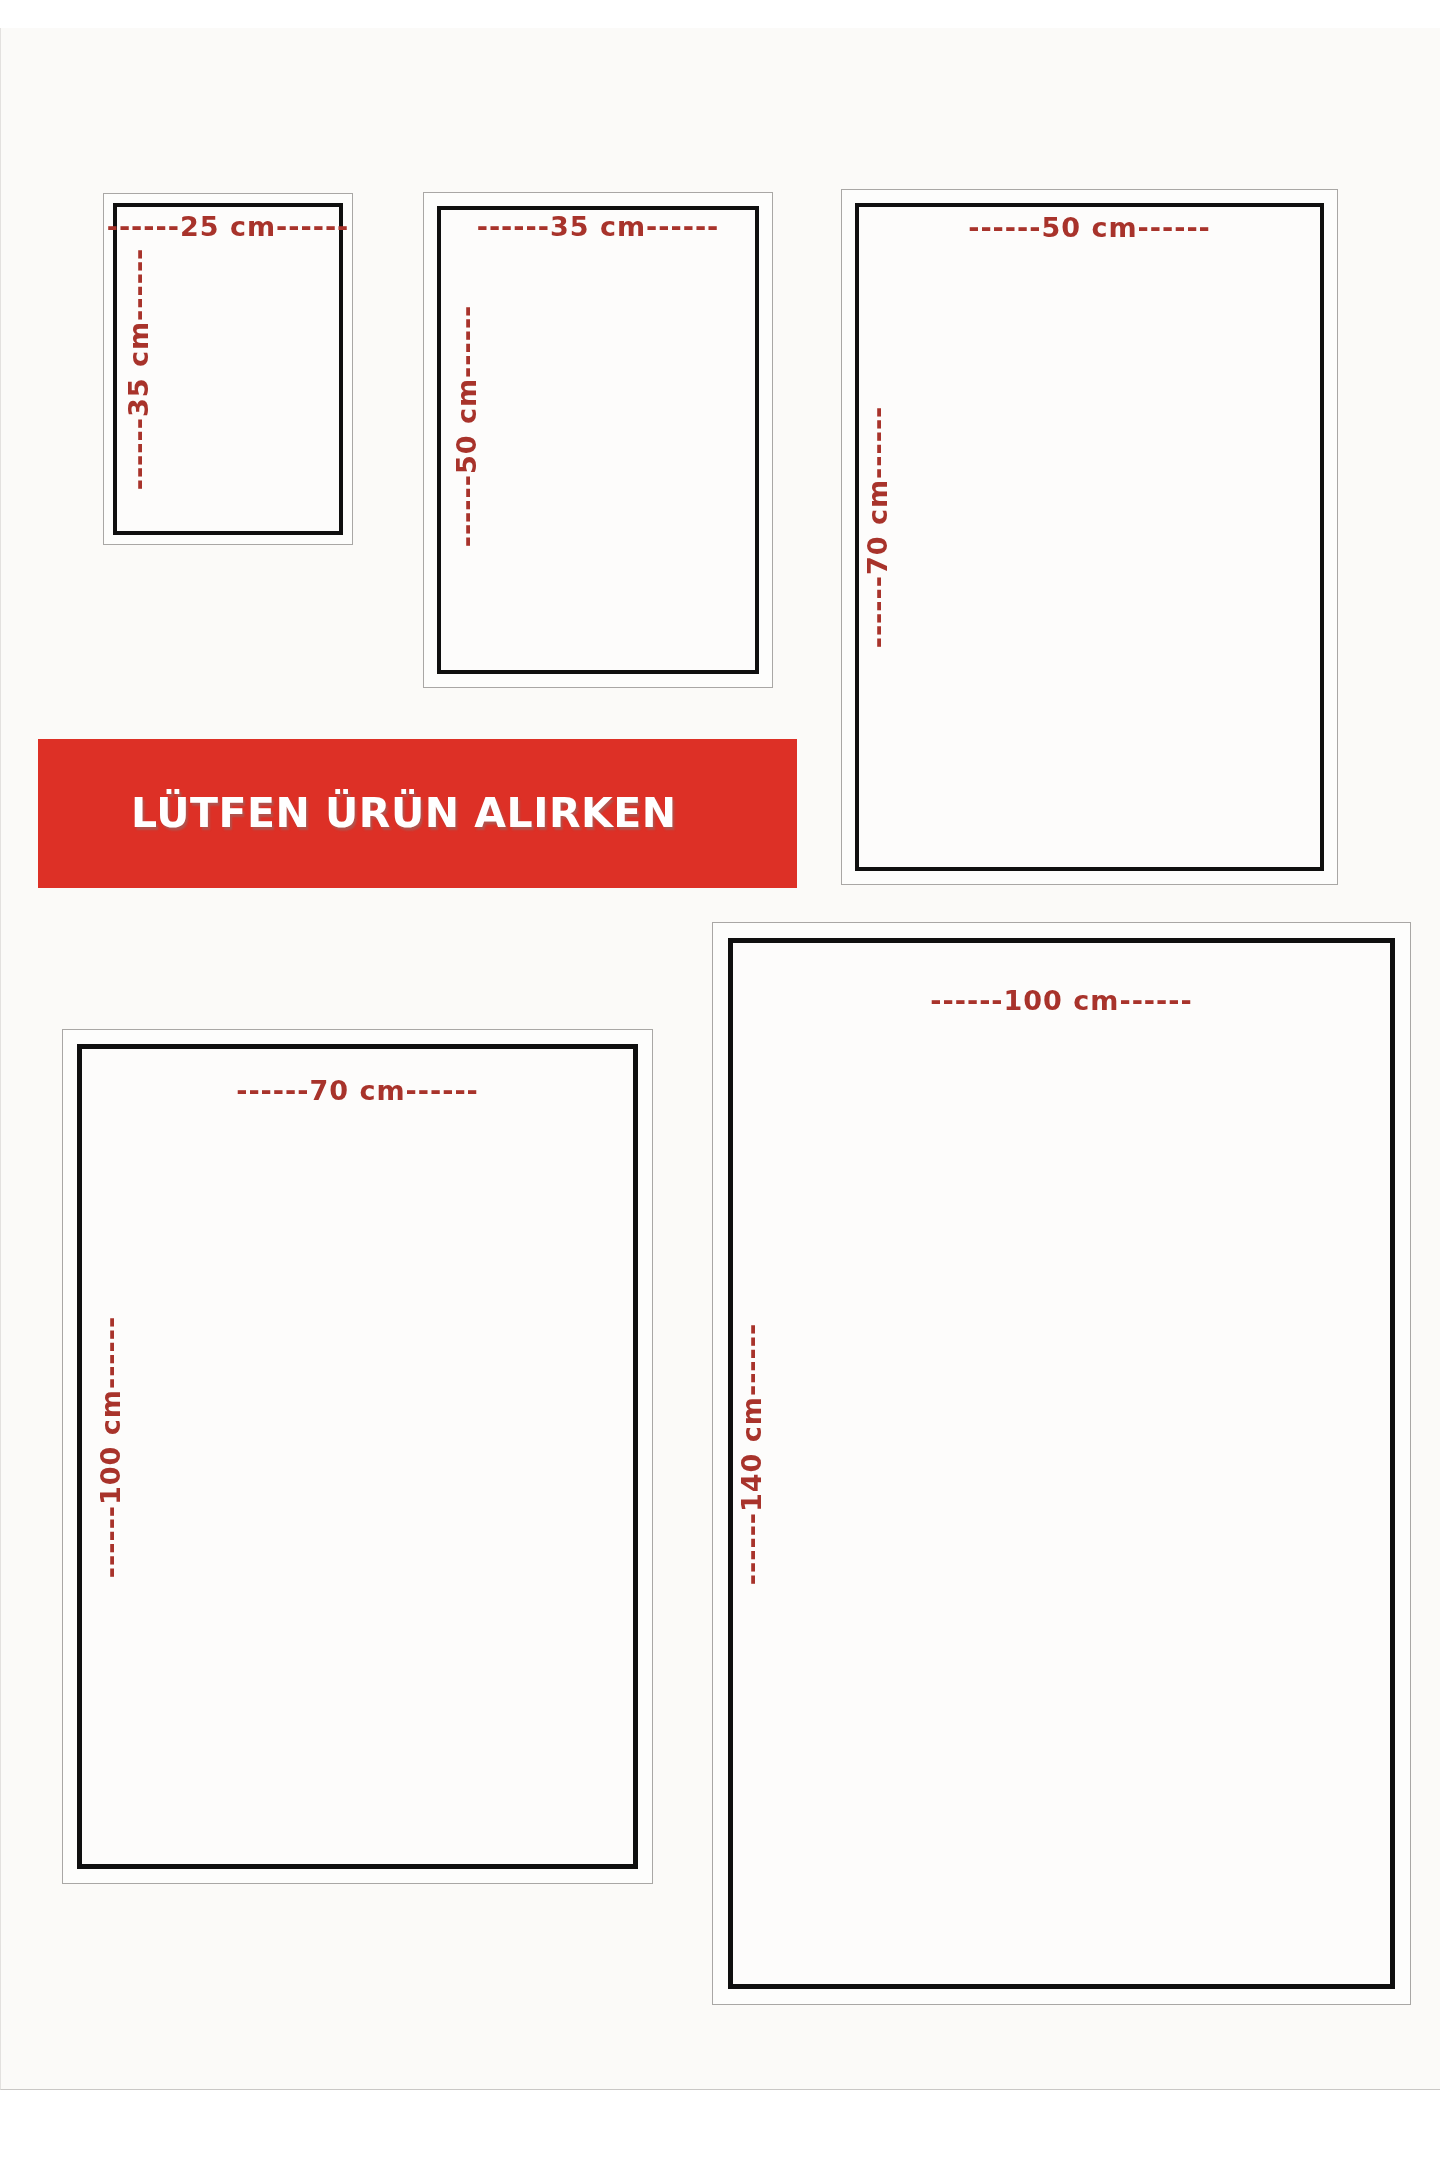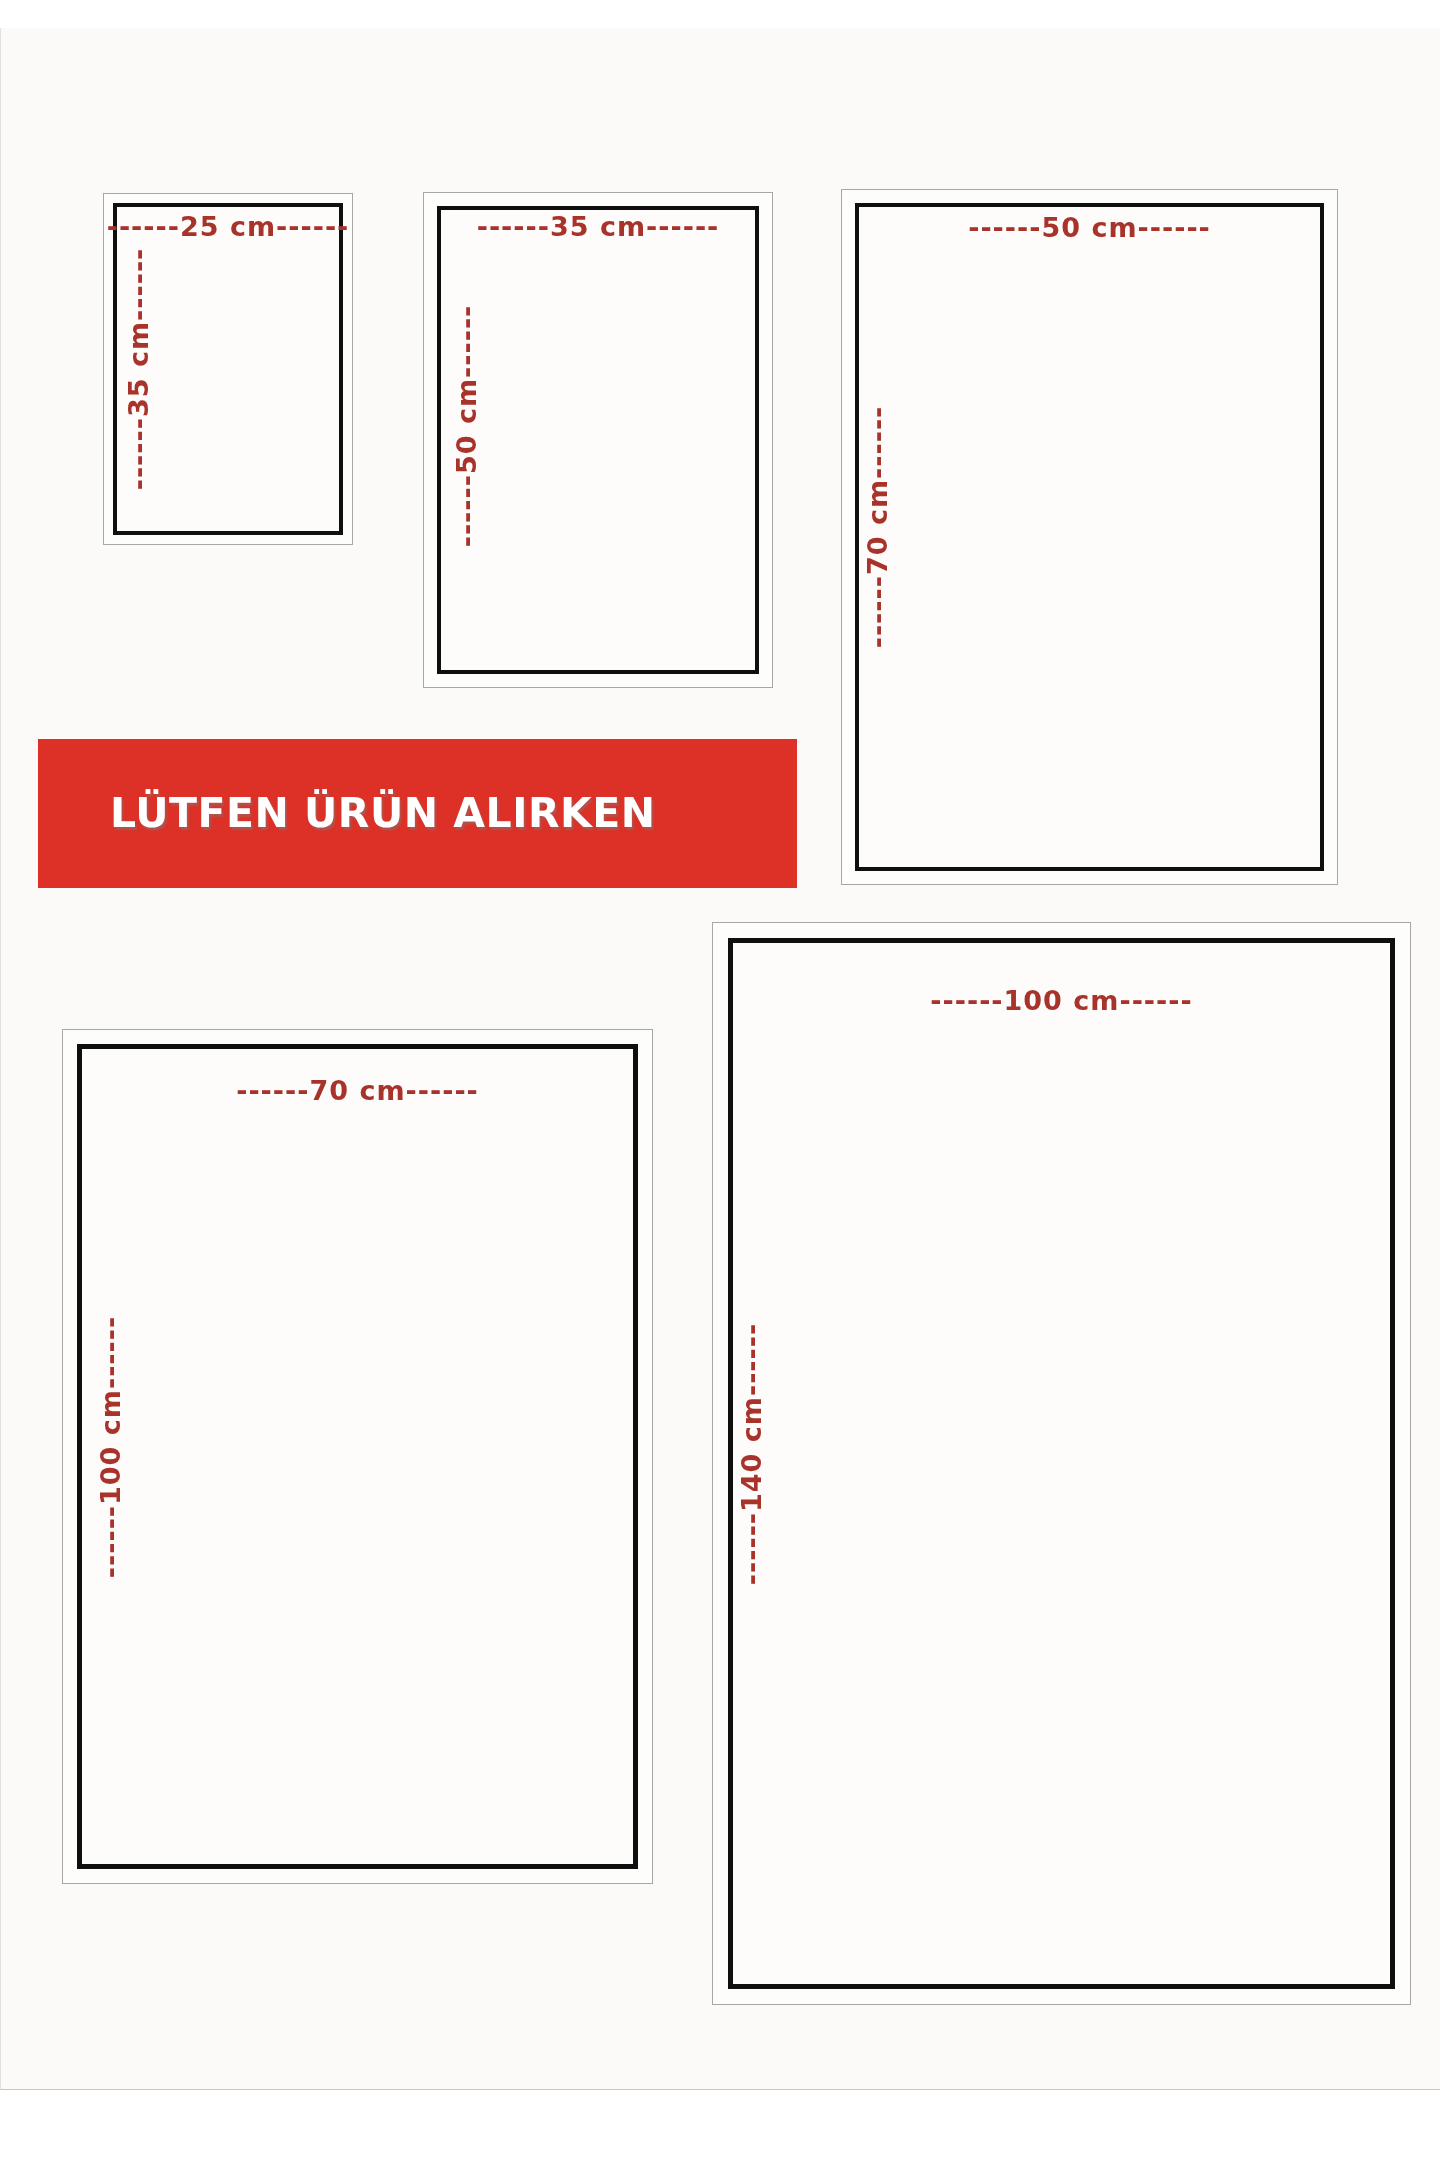--- a/index.html
+++ b/index.html
@@ -39,21 +39,21 @@
     letter-spacing: 1px;
     white-space: nowrap;
   }
   .dim-top  { left: 50%; transform: translate(-50%, -50%); }
   .dim-left { transform: translate(-50%, -50%) rotate(-90deg); }
 
   .banner {
     position: absolute; left: 38px; top: 739px; width: 759px; height: 149px;
     background: #dd3026;
     display: flex; flex-direction: column; justify-content: center;
-    padding-left: 72px; box-sizing: border-box;
+    padding-left: 93px; box-sizing: border-box;
   }
   .banner .line {
     color: #ffffff;
     font-size: 41px;
     font-weight: bold;
     line-height: 57px;
     letter-spacing: 0.5px;
     text-shadow: 2px 3px 2px rgba(125,125,125,0.45);
   }
 </style>

